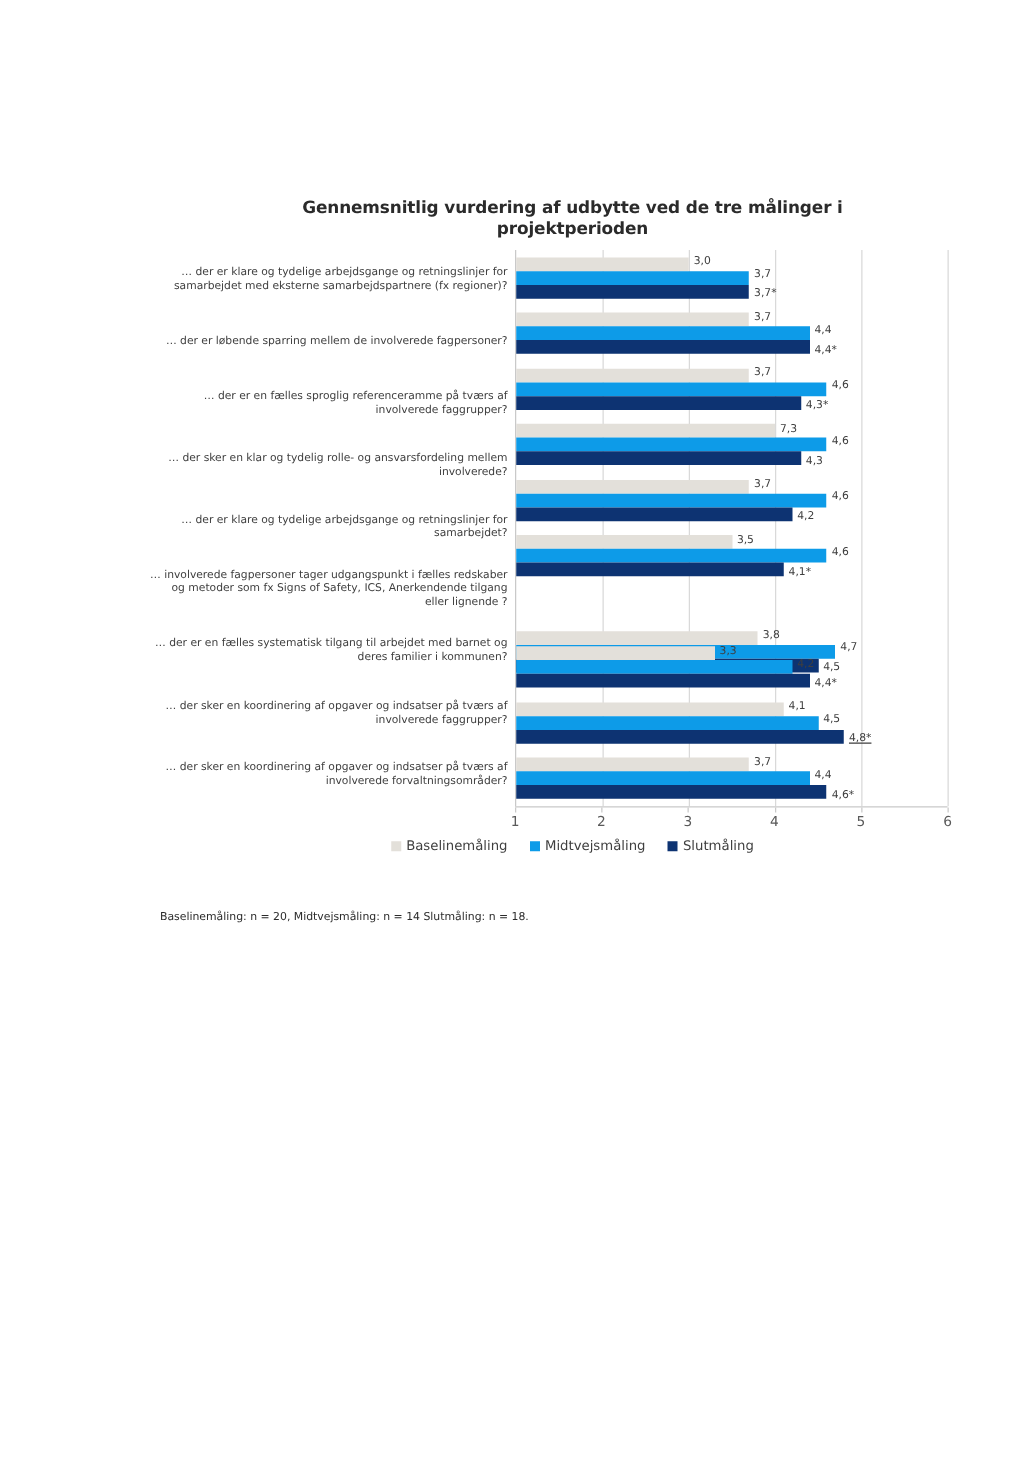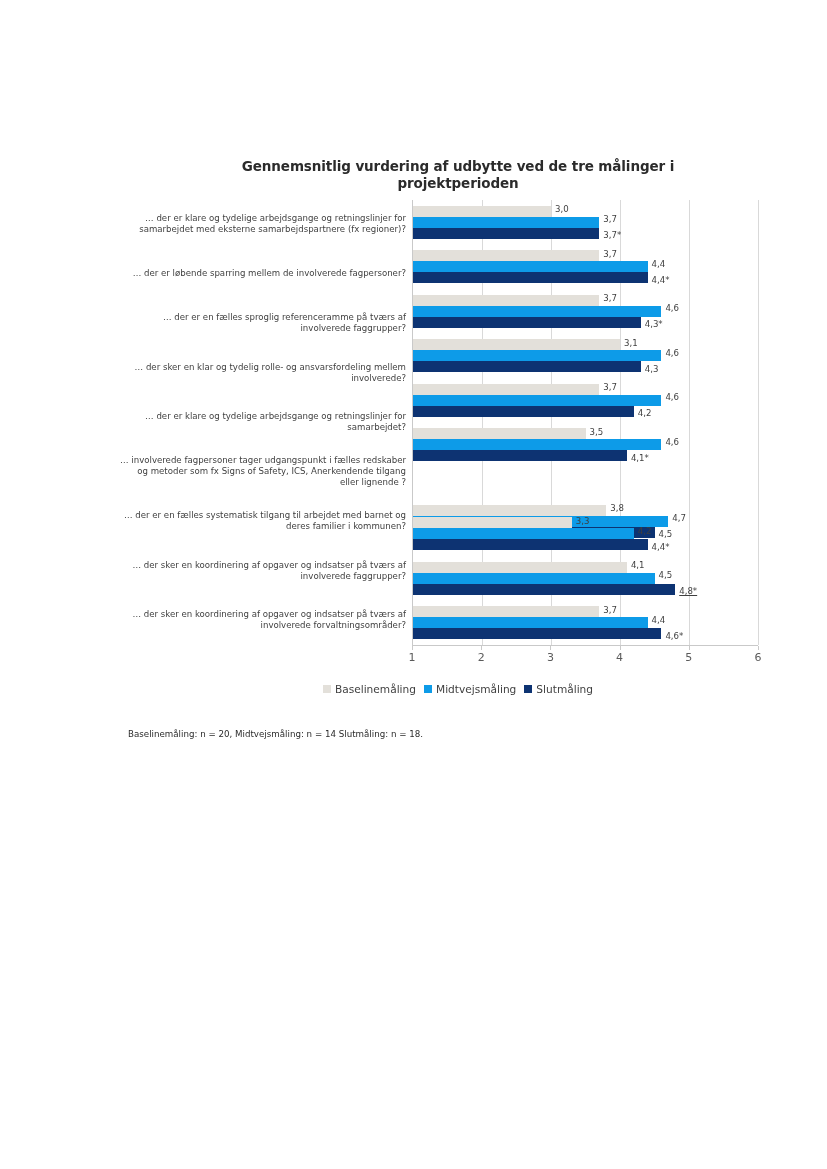--- a/index.html
+++ b/index.html
@@ -132,22 +132,21 @@
     transform: translateX(-50%);
     font-size: 11px;
     color: #5a5a5a;
   }
 
   
   #legend {
     display: flex;
     justify-content: center;
     align-items: flex-start;
-    gap: 8px;
-    margin-top: 12px;
+    gap: 18px;
     padding-left: 40px;
   }
   .legend-item { display: flex; align-items: center; gap: 4px; }
   .legend-swatch { width: 8px; height: 8px; display: inline-block; }
   .legend-swatch.s0 { background: #e3e0da; }
   .legend-swatch.s1 { background: #0d9be8; }
   .legend-swatch.s2 { background: #0d3372; }
   .legend-label { font-size: 10.6px; color: #3f3f3f; }
 
   
@@ -226,21 +225,21 @@
               <div class="bar-val" style="left: 72%;">4,6</div>
             </div>
             <div class="barline r2">
               <div class="bar s2" style="width: 66%; background: rgb(13, 51, 114);"></div>
               <div class="bar-val" style="left: 66%;">4,3*</div>
             </div>
           </div>
           <div class="grouprow" style="top: 133.5px; height: 44.5px;">
             <div class="barline r0">
               <div class="bar s0" style="width: 60%; background: rgb(227, 224, 218);"></div>
-              <div class="bar-val" style="left: 60%;">3,1</div>
+              <div class="bar-val" style="left: 60%;">7,3</div>
             </div>
             <div class="barline r1">
               <div class="bar s1" style="width: 72%; background: rgb(13, 155, 232);"></div>
               <div class="bar-val" style="left: 72%;">4,6</div>
             </div>
             <div class="barline r2">
               <div class="bar s2" style="width: 66%; background: rgb(13, 51, 114);"></div>
               <div class="bar-val" style="left: 66%;">4,3</div>
             </div>
           </div>

